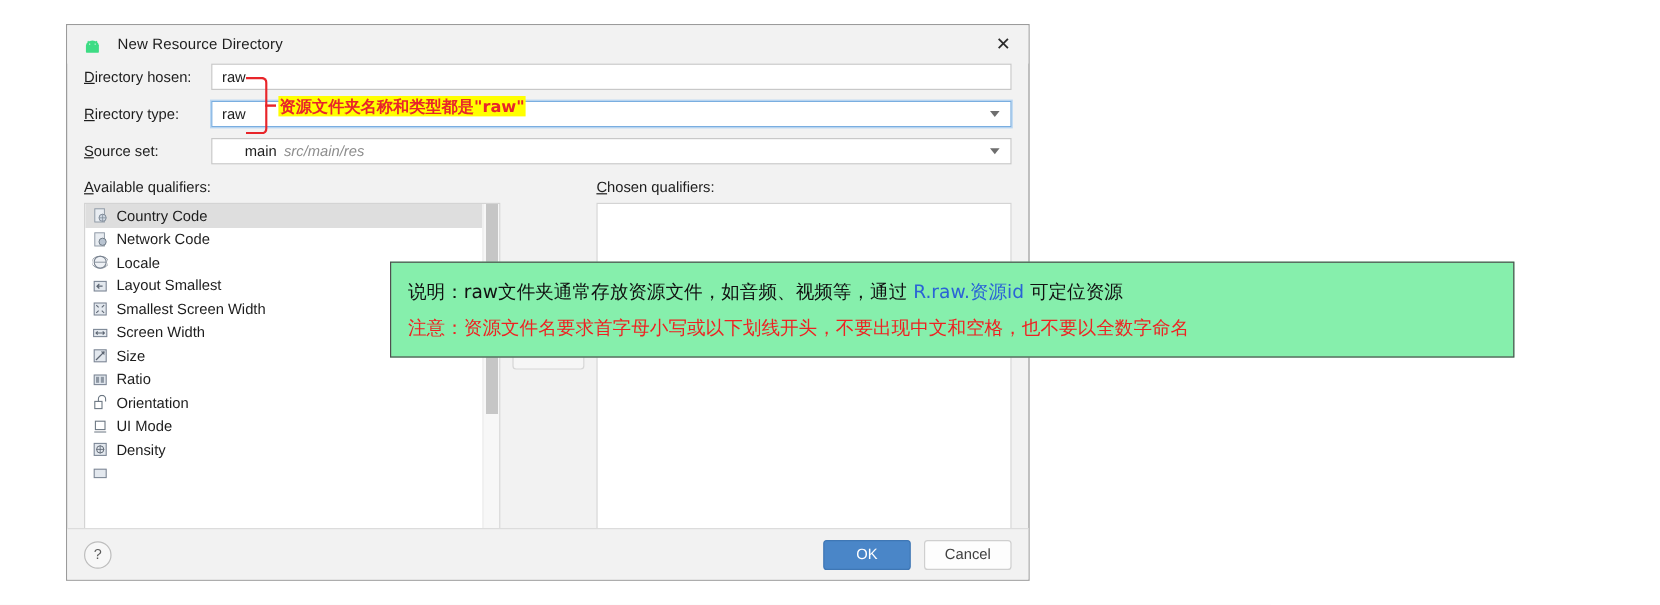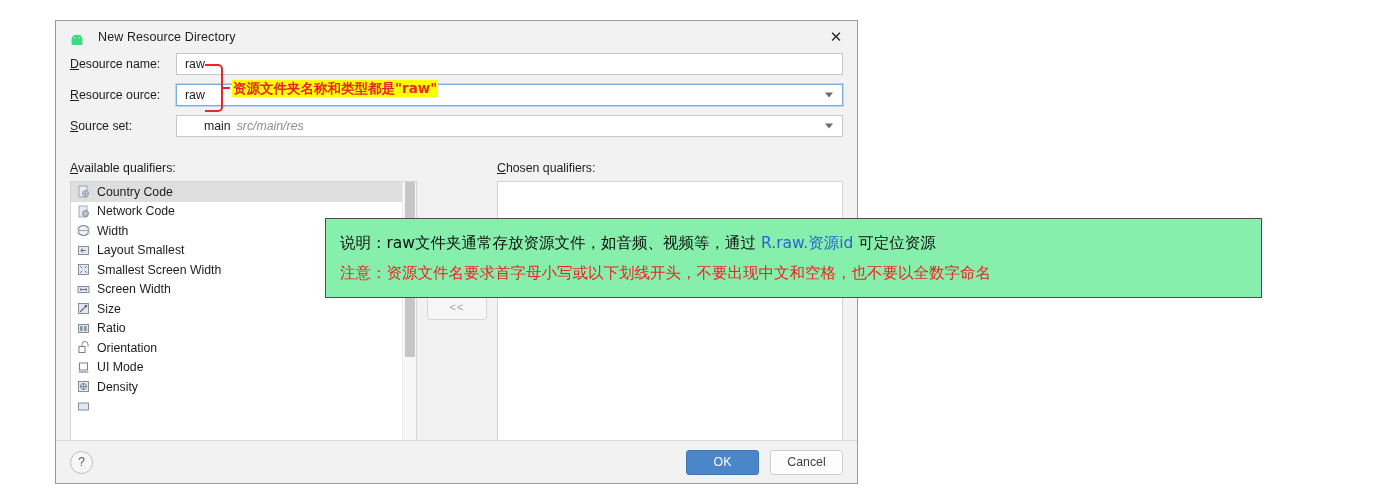--- a/index.html
+++ b/index.html
@@ -145,35 +145,35 @@
         <circle cx="10.3" cy="3.7" r="0.55" fill="#ffffff"></circle>
       </svg>
     </span>
     <span class="title-text">New Resource Directory</span>
     <span class="close-btn">✕</span>
   </div>
 
   <div class="form">
 
     <div class="row">
-      <div class="row-label"><u>D</u><span>esource name:</span></div>
+      <div class="row-label"><u>D</u><span>irectory hosen:</span></div>
       <div class="field">
         <span>raw</span>
       </div>
     </div>
 
     <div class="row">
-      <div class="row-label"><u>R</u><span>esource ource:</span></div>
+      <div class="row-label"><u>R</u><span>irectory type:</span></div>
       <div class="field focused">
         <span>raw</span>
         <span class="caret"></span>
       </div>
     </div>
 
-    <div class="row" style="margin-bottom:24px;">
+    <div class="row" style="margin-bottom:12px;">
       <div class="row-label"><u>S</u><span>ource set:</span></div>
       <div class="field" style="padding-left:27px;">
         <span>main</span>
         <span class="srcset-sub">src/main/res</span>
         <span class="caret"></span>
       </div>
     </div>
 
     <div class="cols">
 
@@ -194,21 +194,21 @@
                     <rect x="2" y="1" width="8" height="11" fill="#e9edf2" stroke="#8d97a3" stroke-width="0.8"></rect>
                     <circle cx="8.5" cy="8.5" r="3" fill="#b9c4d1" stroke="#6b7682" stroke-width="0.8"></circle>
                   </svg></span>
                 <span class="lbl">Network Code</span>
               </div>
               <div class="litem">
                 <span class="qicon"><svg width="13" height="13" viewBox="0 0 13 13">
                     <circle cx="6.5" cy="6.5" r="5" fill="#eef1f5" stroke="#78828f" stroke-width="0.9"></circle>
                     <path d="M1.5,6.5 h10 M6.5,1.5 a7,5 0 0 1 0,10 a7,5 0 0 1 0,-10" fill="none" stroke="#78828f" stroke-width="0.7"></path>
                   </svg></span>
-                <span class="lbl">Width</span>
+                <span class="lbl">Locale</span>
               </div>
               <div class="litem">
                 <span class="qicon"><svg width="13" height="13" viewBox="0 0 13 13">
                     <rect x="1.5" y="2.5" width="10" height="8" fill="#e3e8ee" stroke="#7b8594" stroke-width="0.9"></rect>
                     <path d="M8.5,6.5 h-4.5 M5.8,4.6 l-2,1.9 l2,1.9" fill="none" stroke="#5d6673" stroke-width="1"></path>
                   </svg></span>
                 <span class="lbl">Layout Smallest</span>
               </div>
               <div class="litem">
                 <span class="qicon"><svg width="13" height="13" viewBox="0 0 13 13">

